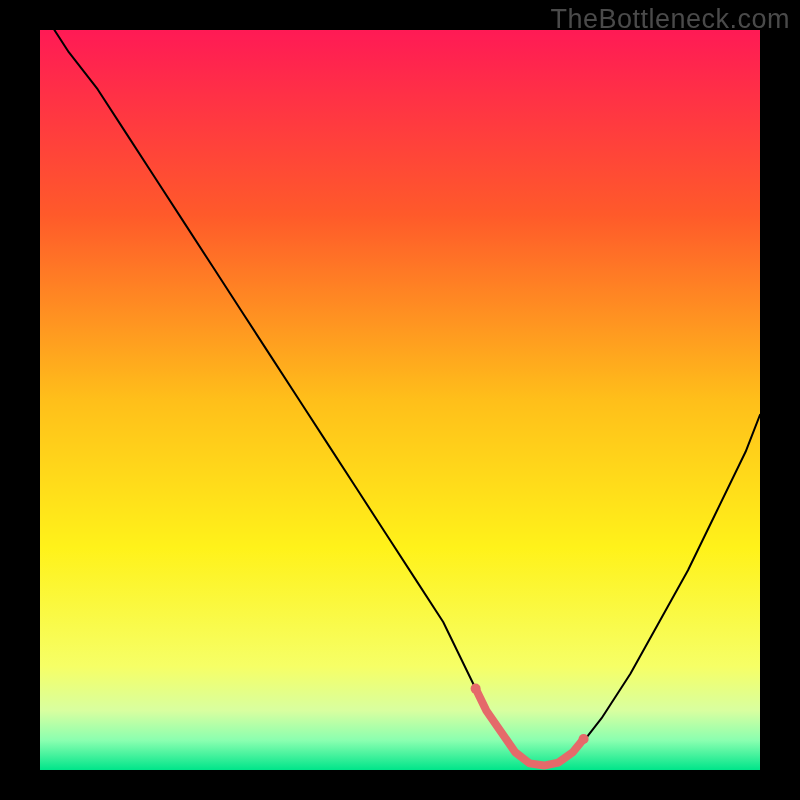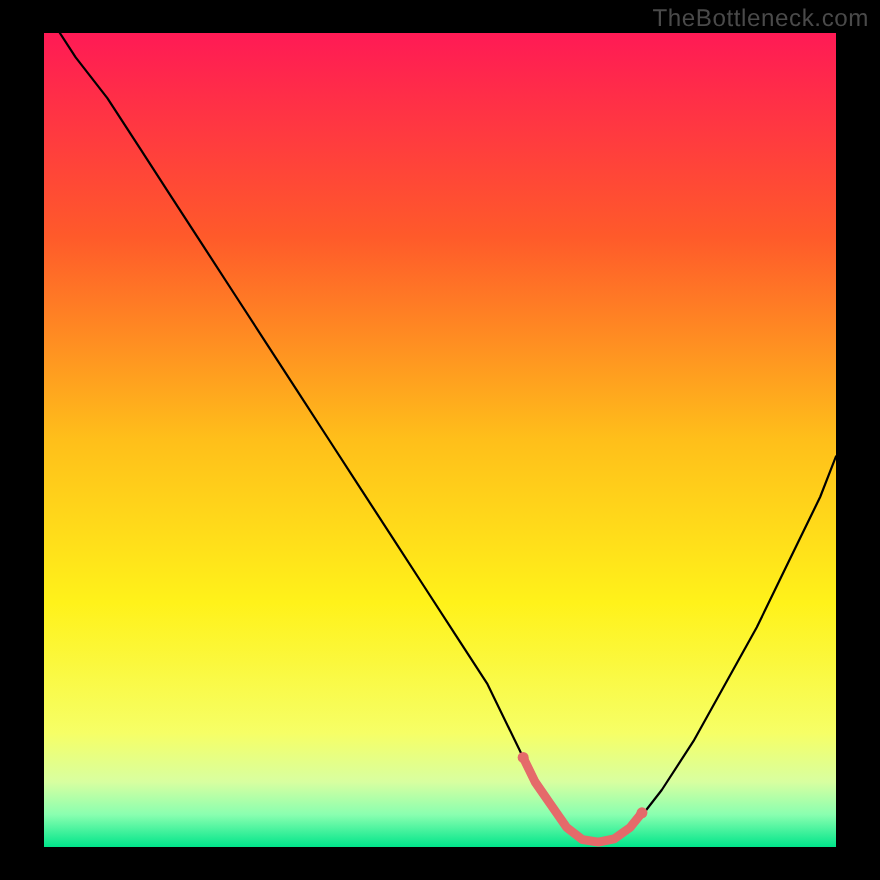--- a/index.html
+++ b/index.html
@@ -15,21 +15,21 @@
     position: relative;
     width: 800px;
     height: 800px;
     background: #000;
   }
   .watermark {
     position: absolute;
     top: 4px;
     right: 10px;
     color: #4a4a4a;
-    font-size: 22px;
+    font-size: 27px;
     font-weight: 500;
     letter-spacing: 0.5px;
     z-index: 10;
     text-align: right;
   }
   .plot {
     position: absolute;
     left: 40px;
     top: 30px;
     width: 720px;

